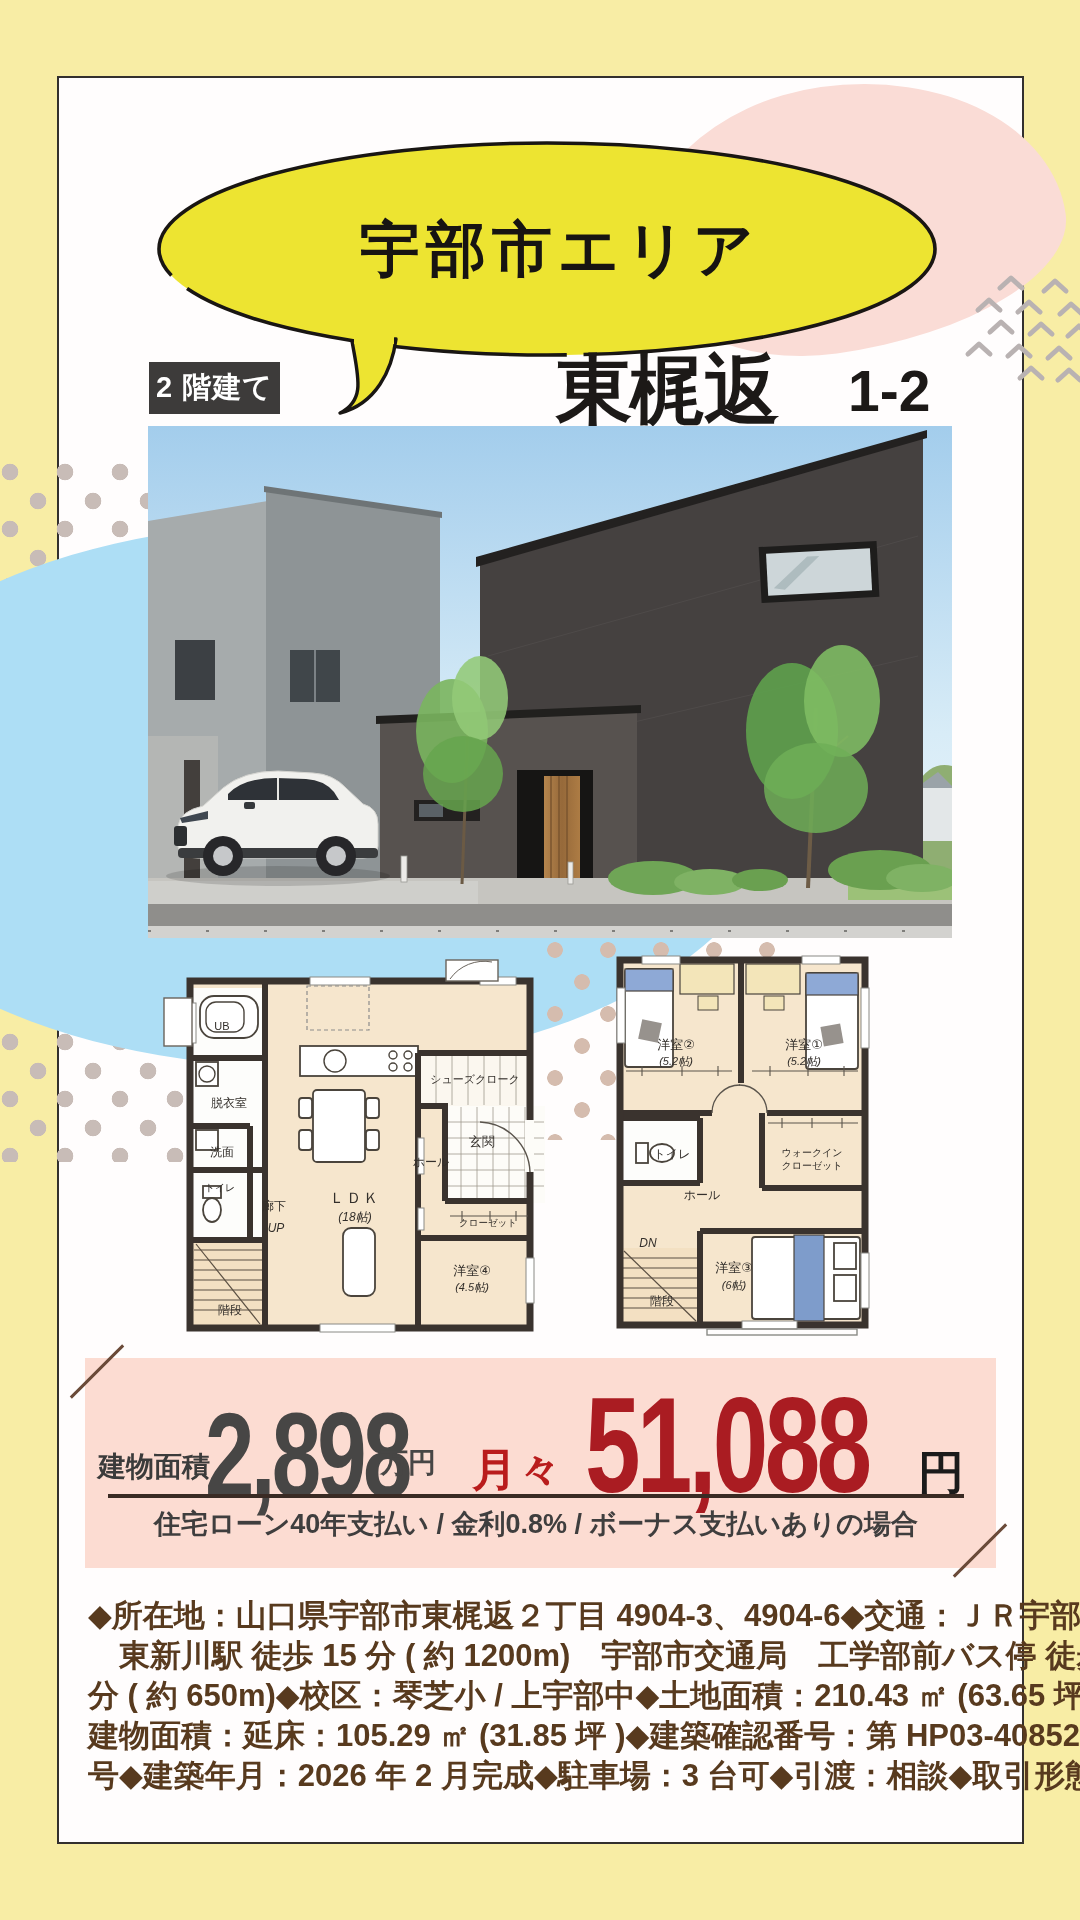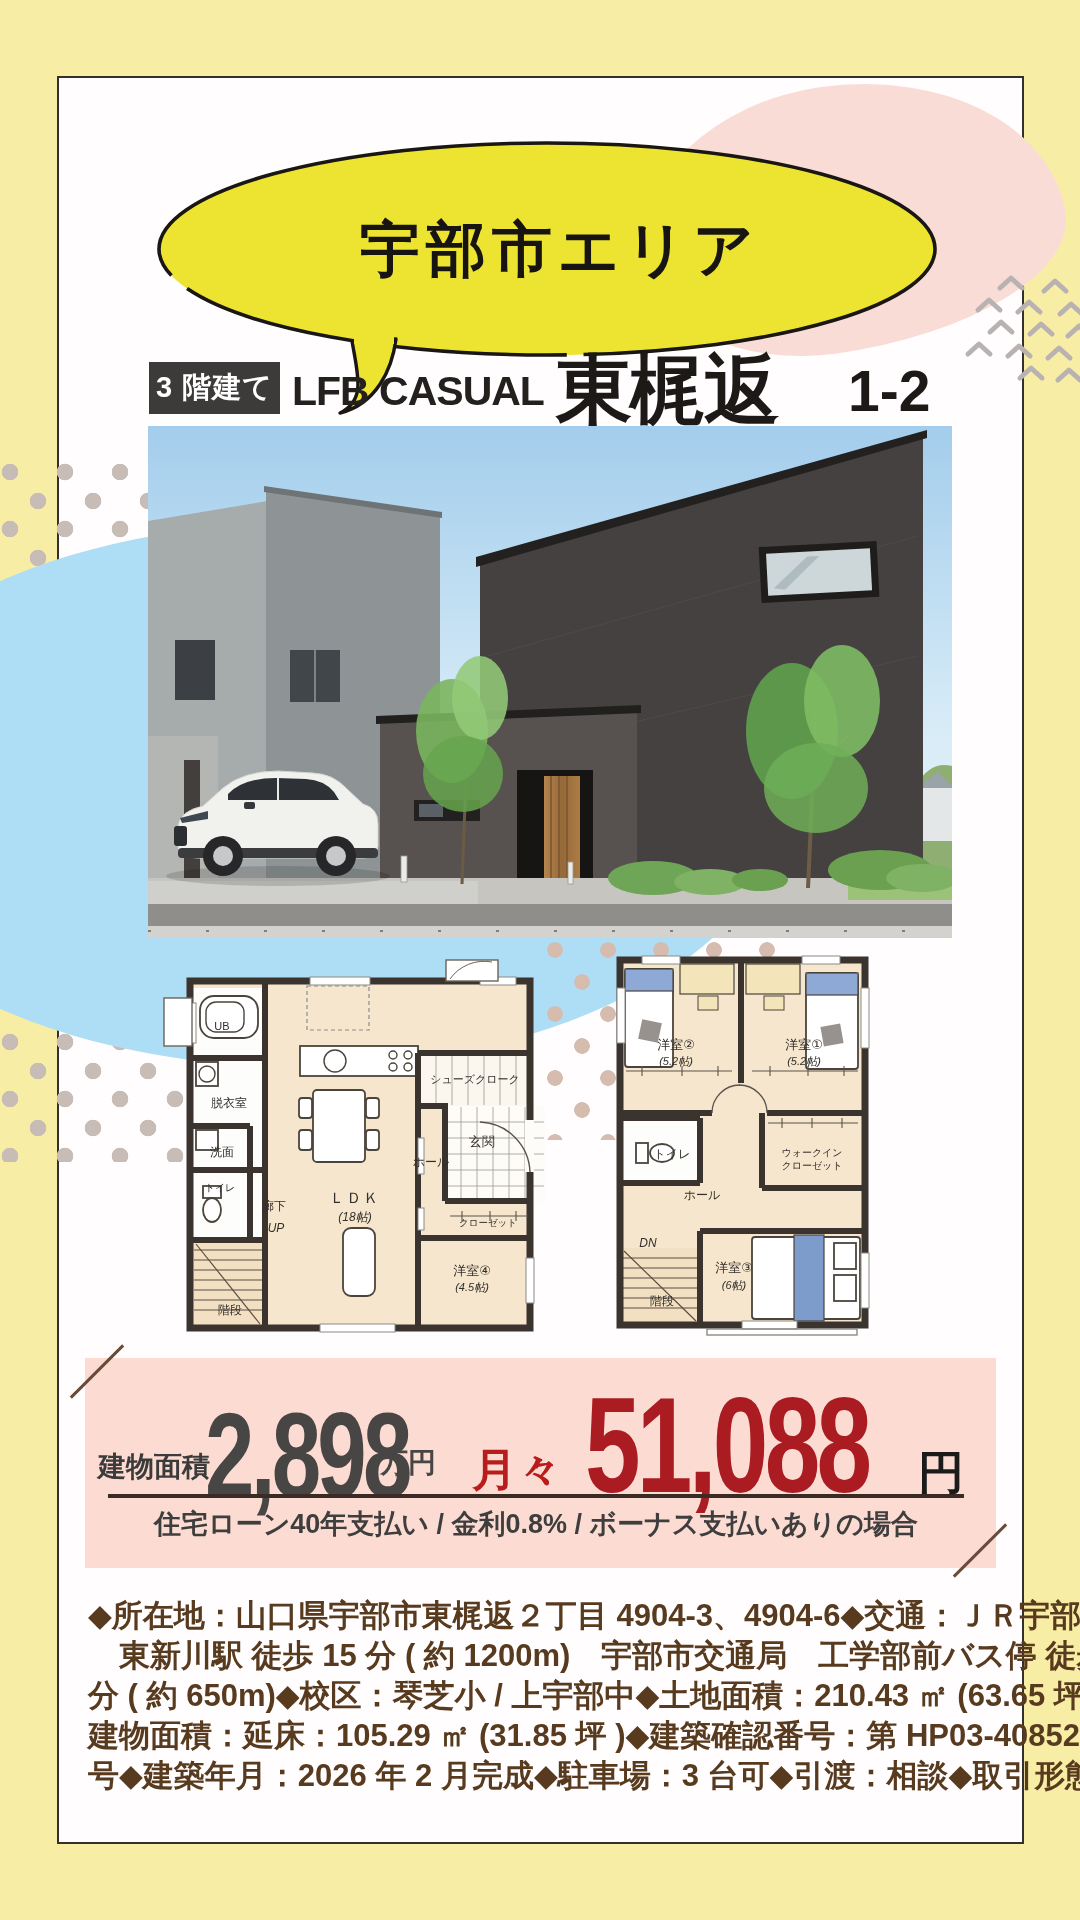--- a/index.html
+++ b/index.html
@@ -100,22 +100,21 @@
 
   <svg id="bubble-svg" class="abs" viewBox="0 0 840 312">
     <g>
       <ellipse cx="417" cy="131" rx="388" ry="106" fill="#ede431" stroke="#191613" stroke-width="3.6" pathLength="1000" stroke-dasharray="228 10 232 12 518"></ellipse>
       <path d="M 222 223 C 228 258 236 282 210 295 C 246 286 262 252 266 221 Z" fill="#ede431" stroke="#191613" stroke-width="3.4" stroke-linejoin="round"></path>
       <rect x="224" y="212" width="40" height="14" fill="#ede431"></rect>
     </g>
     <text class="bubble-text" x="430" y="152" text-anchor="middle">宇部市エリア</text>
   </svg>
 
-  <div id="badge" class="abs">3 階建て</div>
-  <div id="brand" class="abs">LFB CASUAL</div>
+  <div id="badge" class="abs">2 階建て</div>
   <div id="bldg-name" class="abs">東梶返</div>
   <div id="bldg-no" class="abs">1-2</div>
 
   <svg id="photo" class="abs" viewBox="0 0 804 512">
     <defs>
       <linearGradient id="sky" x1="0" y1="0" x2="0" y2="1">
         <stop offset="0" stop-color="#a3cdec"></stop>
           <stop offset="0.6" stop-color="#d8ecf7"></stop>
           <stop offset="1" stop-color="#eef6fb"></stop>
       </linearGradient>

